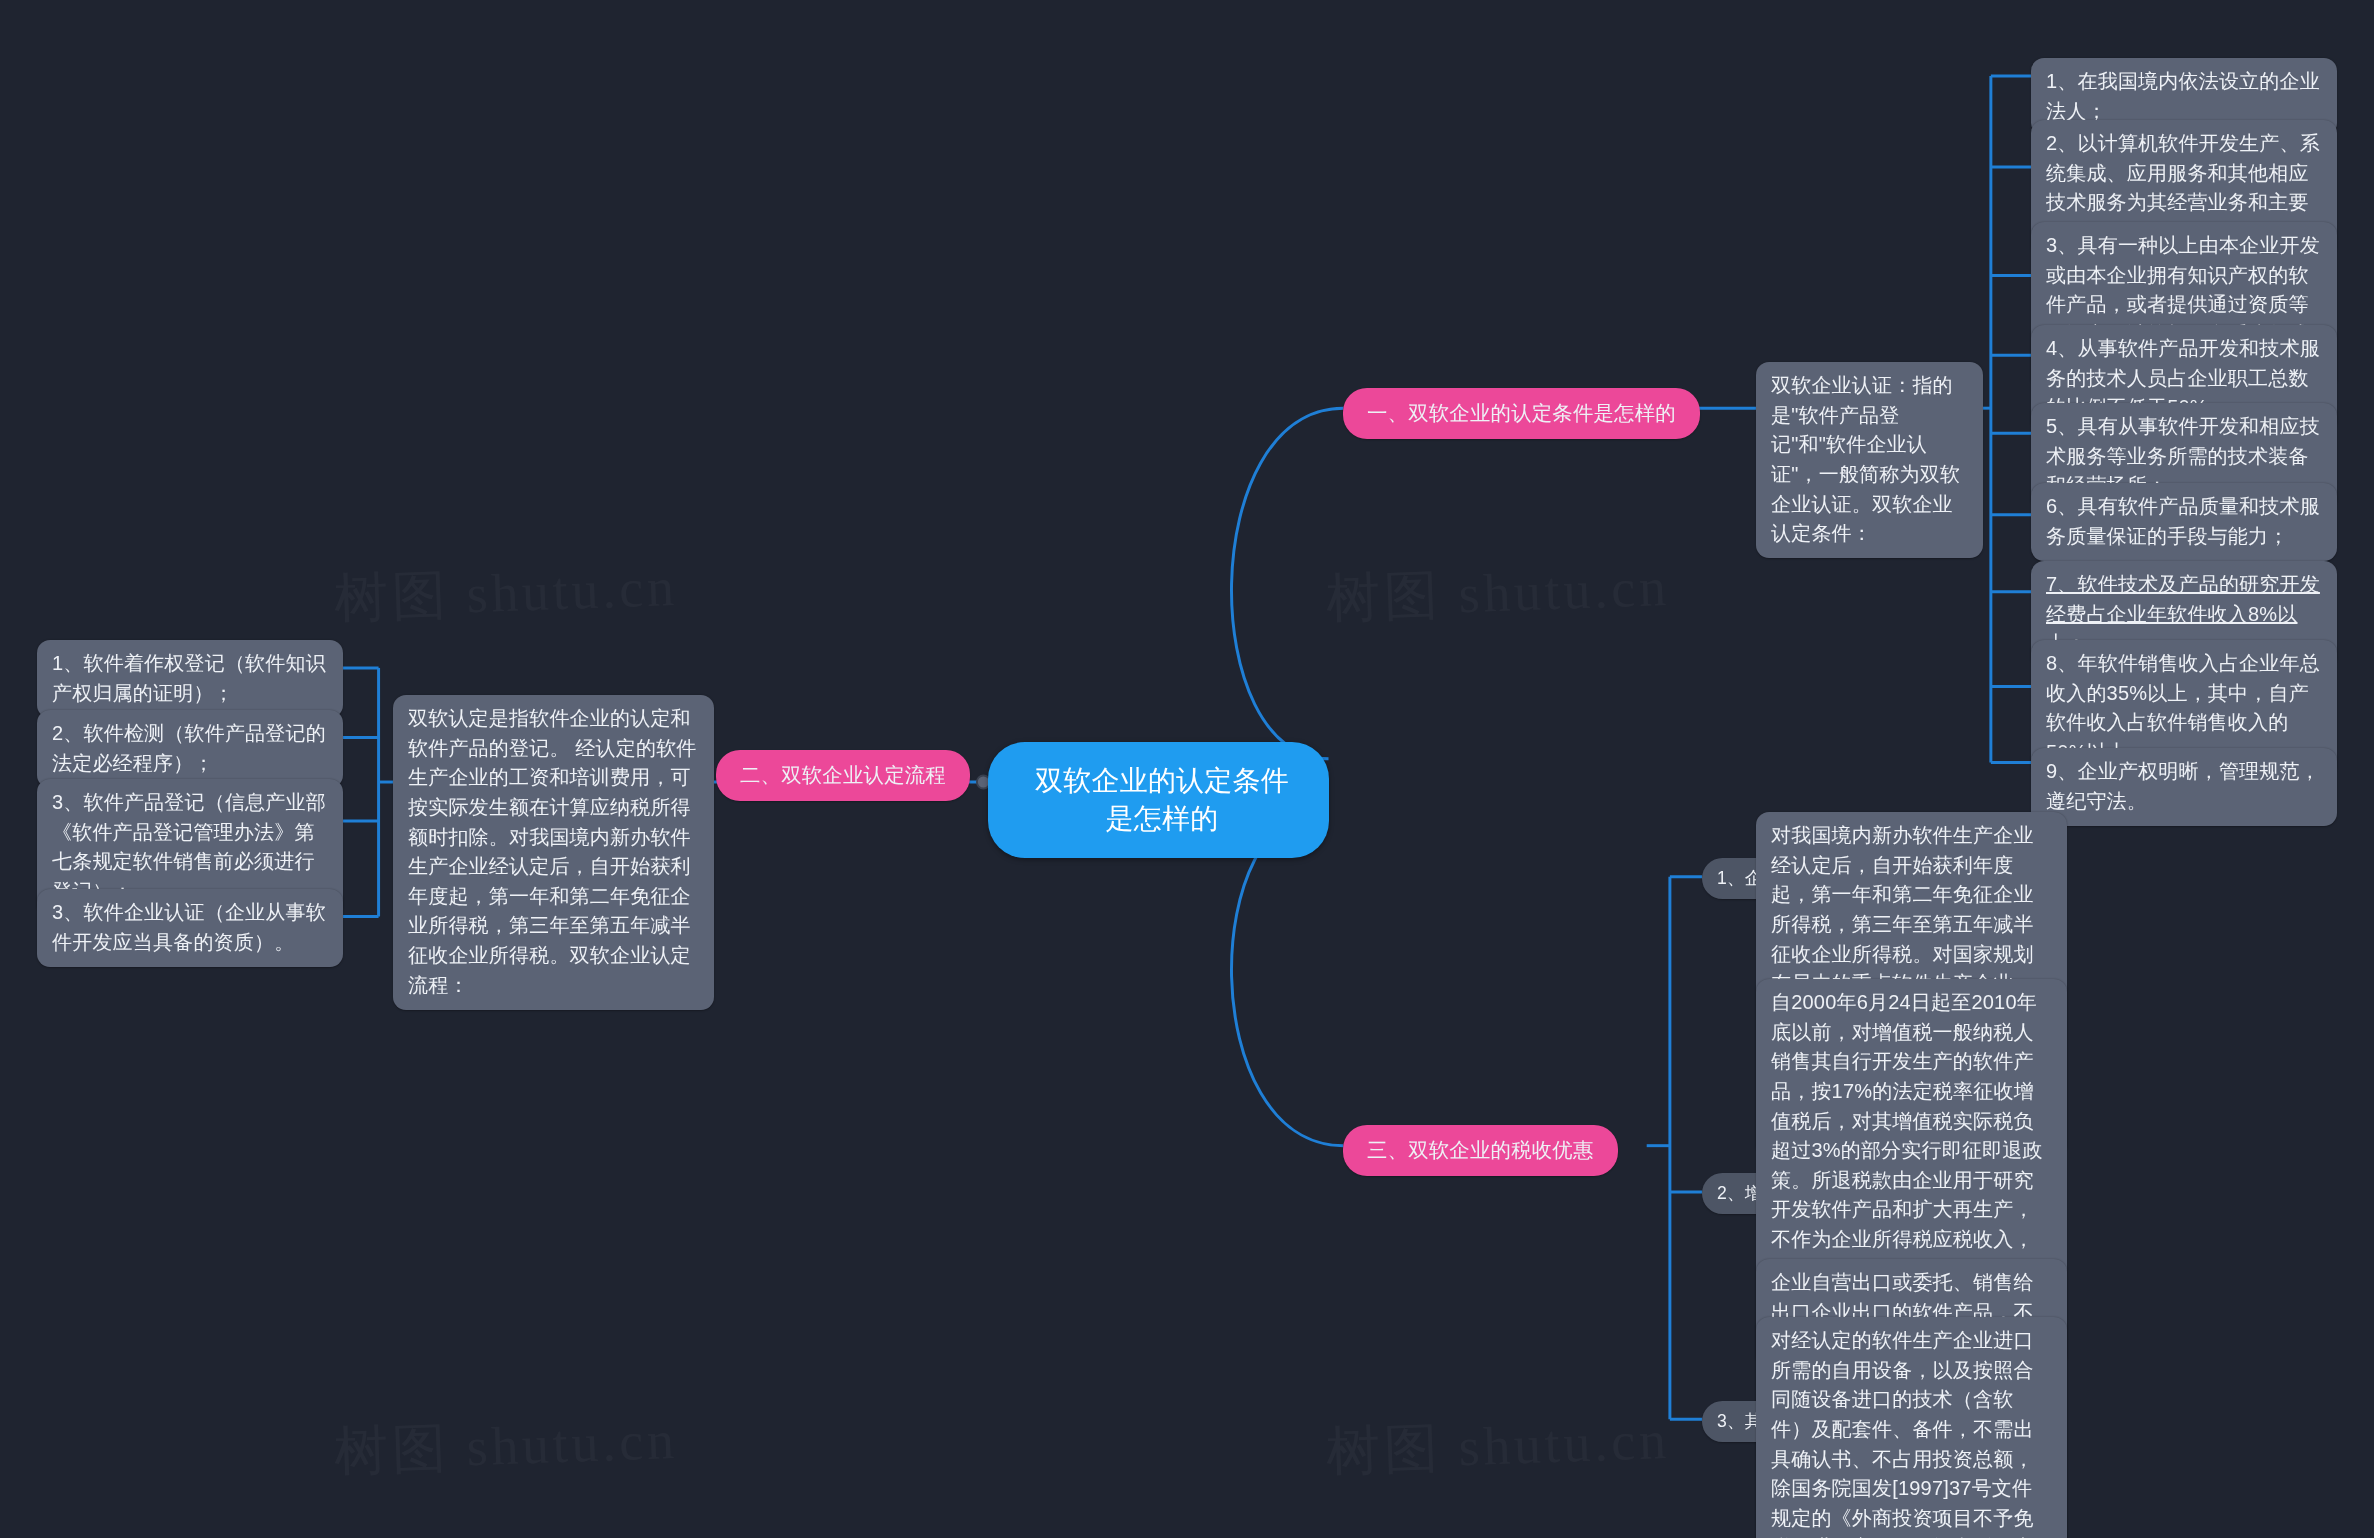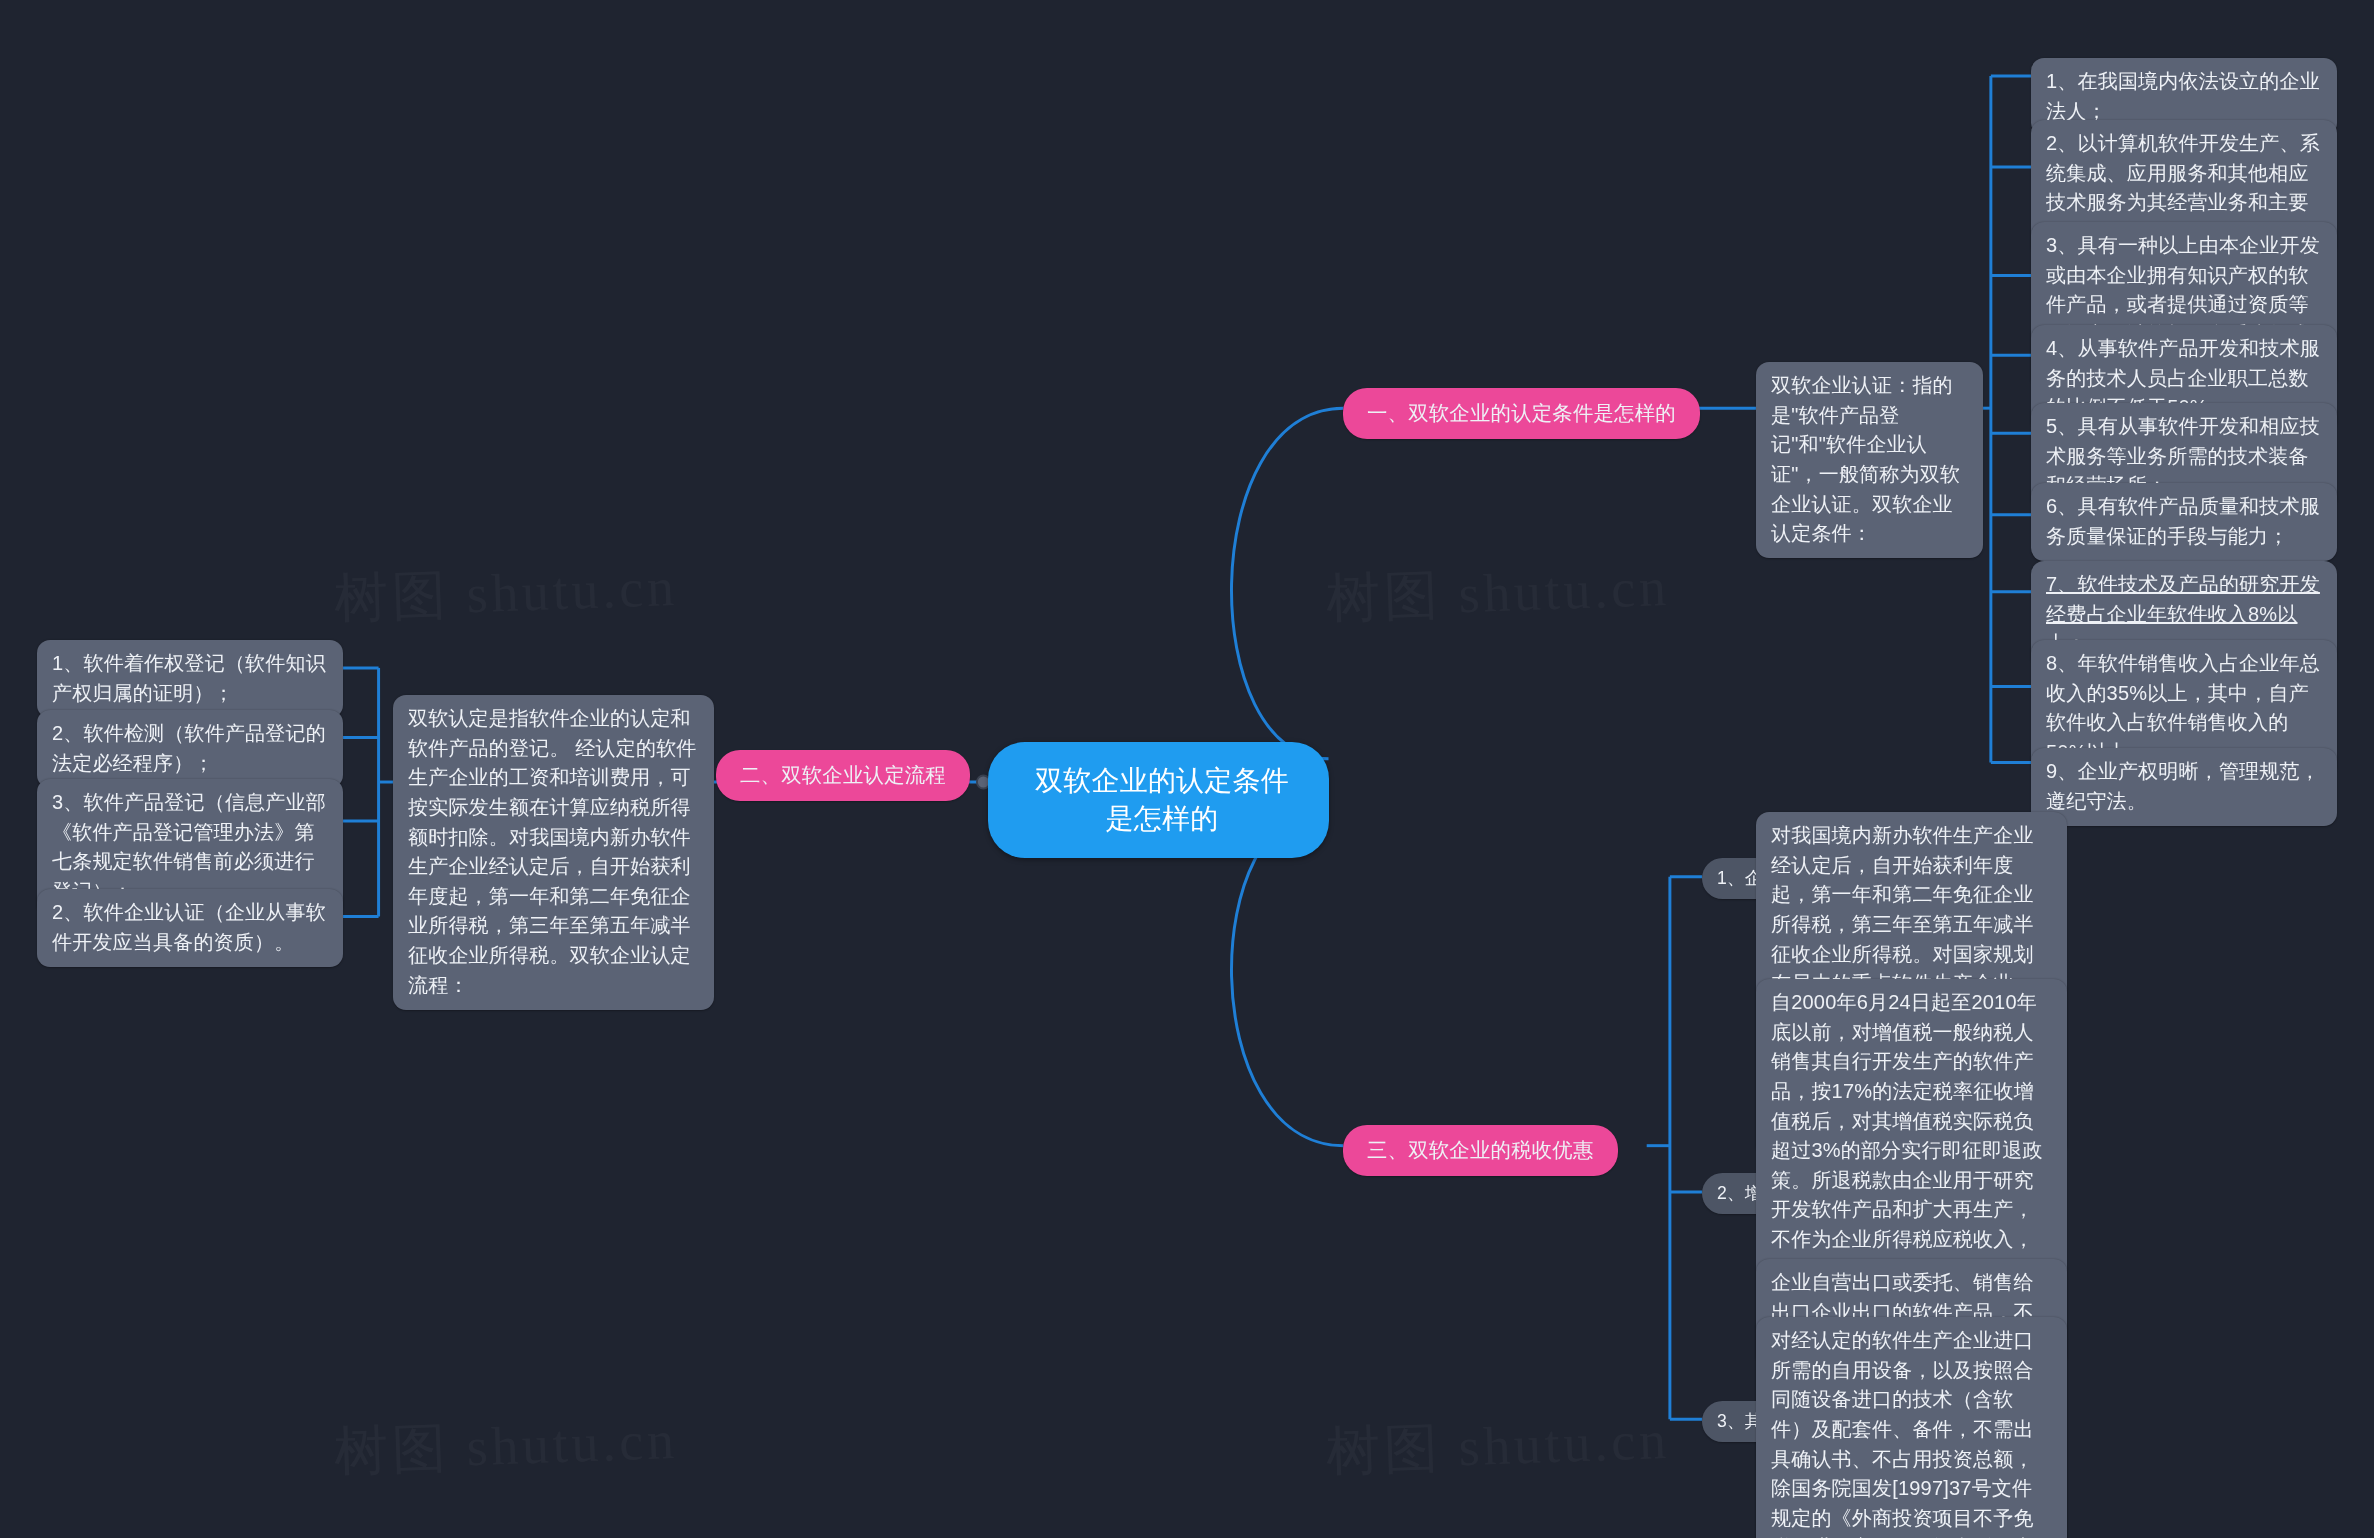--- a/index.html
+++ b/index.html
@@ -158,21 +158,21 @@
   <div class="node leaf" style="left:2031px; top:640px; width:306px;">8、年软件销售收入占企业年总收入的35%以上，其中，自产软件收入占软件销售收入的50%以上；</div>
   <div class="node leaf" style="left:2031px; top:748px; width:306px;">9、企业产权明晰，管理规范，遵纪守法。</div>
 
   <div class="node branch" style="left:716px; top:750px;">二、双软企业认定流程</div>
 
   <div class="node intro" style="left:393px; top:695px; width:321px;">双软认定是指软件企业的认定和软件产品的登记。 经认定的软件生产企业的工资和培训费用，可按实际发生额在计算应纳税所得额时扣除。对我国境内新办软件生产企业经认定后，自开始获利年度起，第一年和第二年免征企业所得税，第三年至第五年减半征收企业所得税。双软企业认定流程：</div>
 
   <div class="node leaf" style="left:37px; top:640px; width:306px;">1、软件着作权登记（软件知识产权归属的证明）；</div>
   <div class="node leaf" style="left:37px; top:710px; width:306px;">2、软件检测（软件产品登记的法定必经程序）；</div>
   <div class="node leaf" style="left:37px; top:779px; width:306px;">3、软件产品登记（信息产业部《软件产品登记管理办法》第七条规定软件销售前必须进行登记）；</div>
-  <div class="node leaf" style="left:37px; top:889px; width:306px;">2、软件企业认证（企业从事软件开发应当具备的资质）。</div>
+  <div class="node leaf" style="left:37px; top:889px; width:306px;">3、软件企业认证（企业从事软件开发应当具备的资质）。</div>
 
   <div class="node branch" style="left:1343px; top:1125px;">三、双软企业的税收优惠</div>
 
   <div class="node sub" style="left:1702px; top:858px;">1、企业所得税</div>
   <div class="node leaf" style="left:1756px; top:812px; width:311px;">对我国境内新办软件生产企业经认定后，自开始获利年度起，第一年和第二年免征企业所得税，第三年至第五年减半征收企业所得税。对国家规划布局内的重点软件生产企业，如当年未享受免税优惠的，减按10%的税率征收企业所得税。软件生产企业的工资和培训费用，可按实际发生额在计算应纳税所得额时扣除。</div>
 
   <div class="node sub" style="left:1702px; top:1173px;">2、增值税</div>
   <div class="node leaf" style="left:1756px; top:979px; width:311px;">自2000年6月24日起至2010年底以前，对增值税一般纳税人销售其自行开发生产的软件产品，按17%的法定税率征收增值税后，对其增值税实际税负超过3%的部分实行即征即退政策。所退税款由企业用于研究开发软件产品和扩大再生产，不作为企业所得税应税收入，不予征收企业所得税。增值税一般纳税人将进口的软件进行转换等本地化改造后对外销售，其销售的软件可按照自行开发生产的软件产品的有关规定享受即征即退的税收优惠政策。本地化改造是指对进口软件重新设计、改进、转换等工作，单纯对进口软件进行汉字化处理后再销售的不包括在内。</div>
   <div class="node leaf" style="left:1756px; top:1259px; width:311px;">企业自营出口或委托、销售给出口企业出口的软件产品，不适用增值税即征即退办法。</div>
 

